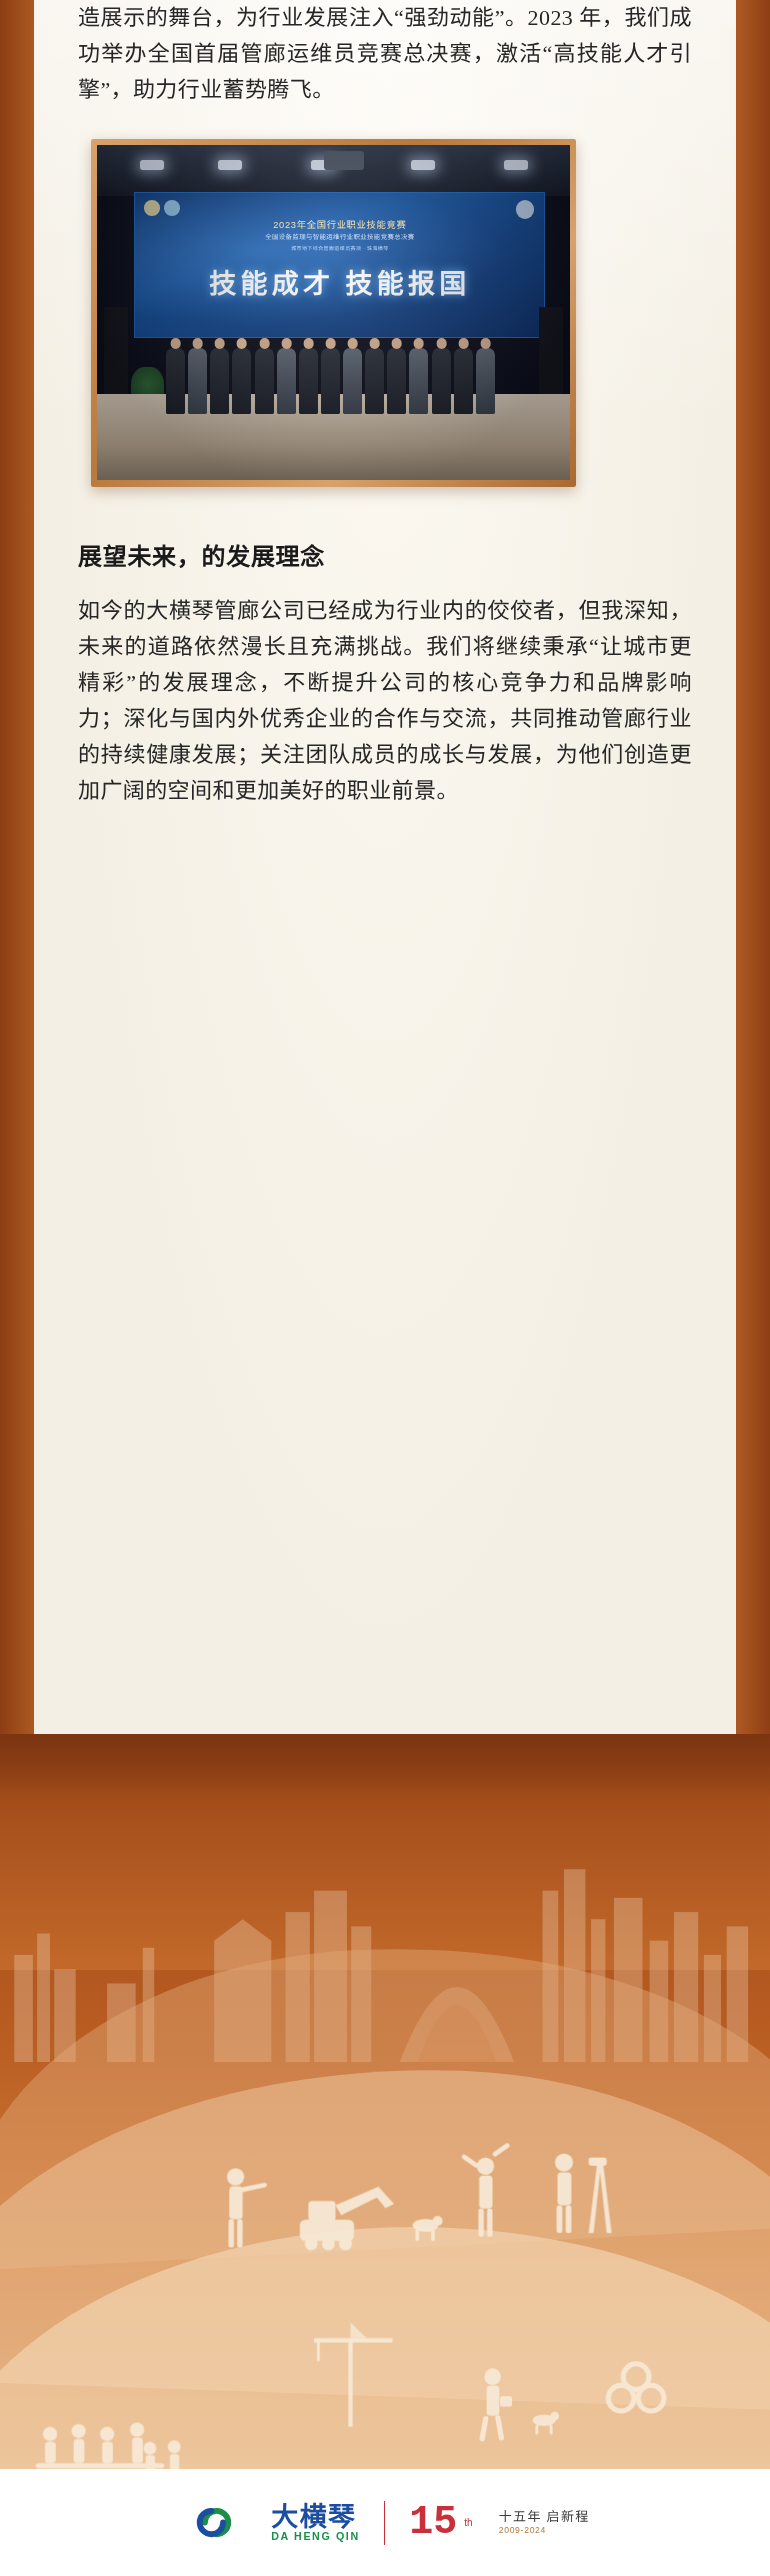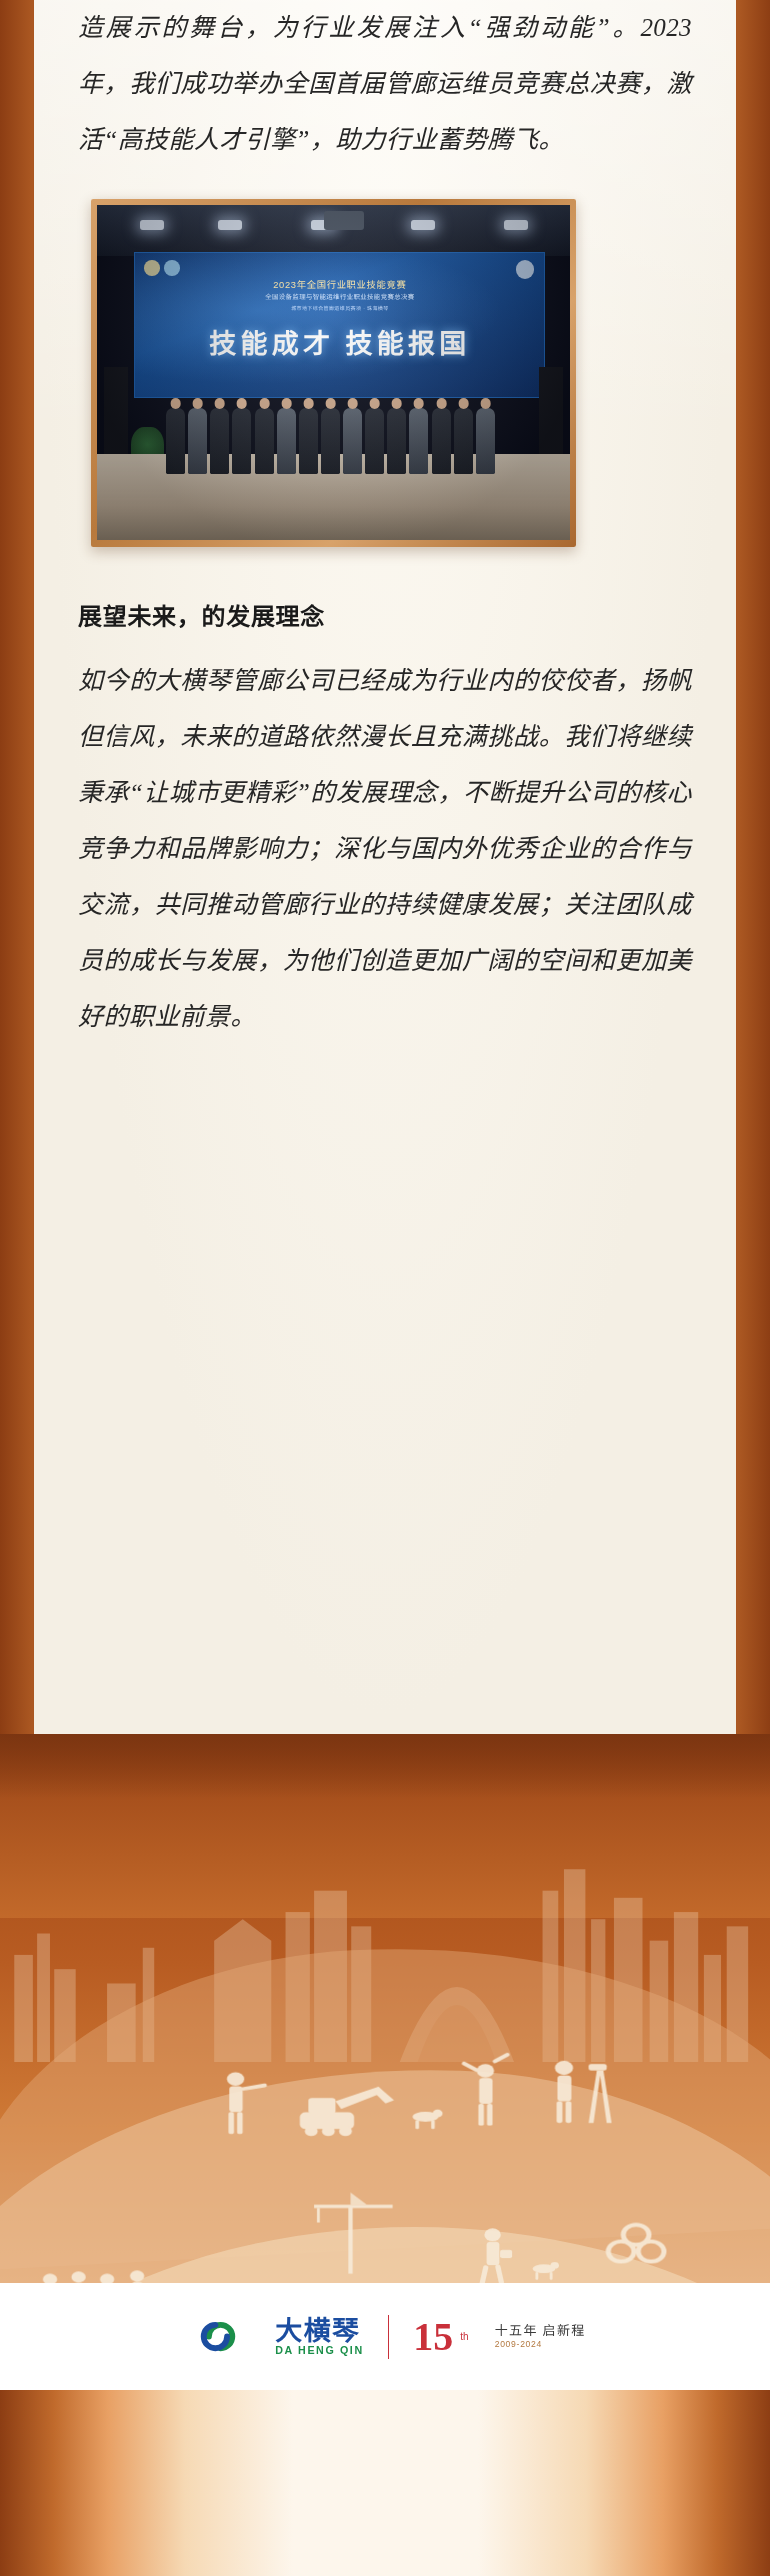--- a/index.html
+++ b/index.html
@@ -30,27 +30,26 @@
     background-image:
       linear-gradient(180deg, rgba(255,255,255,0.5), rgba(255,255,255,0.0) 25%),
       radial-gradient(ellipse at 50% 0%, #fdfaf3 0%, #f4efe4 70%);
     box-shadow: 0 0 0 0.7px rgba(0,0,0,0.02);
   }
   .paper-inner {
     padding: 0 44px;
   }
   p.body-text {
     margin: 0;
-    font-size: 25px;
-    line-height: 56px;
+    font-size: 22px;
+    line-height: 36px;
     color: #262626;
     text-align: justify;
     letter-spacing: 0.4px;
     text-indent: 0;
-    font-style: italic;
   }
   .para-gap { height: 31px; }
   
   .photo-wrap {
     margin: 31px 0 0 13px;
     width: 485px;
     padding: 6.4px;
     background: linear-gradient(135deg,#d8a26a,#b8793c 40%,#d8a26a 70%,#a9682f);
     border-radius: 2.1px;
     box-shadow: 0 4.3px 13px rgba(90,50,20,0.28);
@@ -134,21 +133,21 @@
   h2.sec-title {
     margin: 50px 0 21.4px 0;
     font-size: 24px;
     font-weight: bold;
     color: #1a1a1a;
     letter-spacing: 0.7px;
   }
   
   .band {
     position: absolute;
-    left: 0; top: 1734px; width: 771px; height: 656px;
+    left: 0; top: 1734px; width: 771px; height: 842px;
     background: linear-gradient(180deg,#8f3d12 0%, #a8511d 10%, #c2692a 28%, #d9accc00 28.1%),
                 linear-gradient(180deg,#9c4514 0%, #b85c22 35%, #cf7a36 60%, #e0a06a 85%, #eec79c 100%);
     overflow: hidden;
   }
   .band-top-fade {
     position:absolute; left:0; top:0; width:100%; height:64px;
     background: linear-gradient(180deg, rgba(120,52,17,0.85), rgba(120,52,17,0));
   }
   .skyline {
     position:absolute; left:0; top:71px; width:100%; height:257px; opacity:0.30;
@@ -177,21 +176,21 @@
     background:#ffffff;
     display:flex; align-items:center; justify-content:center; gap:24px;
   }
   .logo-mark { width:66px; height:39px; }
   .logo-text { line-height:1.05; }
   .logo-cn { font-size:27px; font-weight:bold; color:#1b4da0; letter-spacing:1.4px; }
   .logo-en { font-size:10.7px; font-weight:bold; color:#1b8f4a; letter-spacing:1.6px; font-family:"Liberation Sans", sans-serif; }
   .divider { width:1.4px; height:44px; background:#c9303a; }
   .anniv { display:flex; align-items:center; gap:7.1px; }
   .anniv-num {
-    font-size:40px; font-weight:bold; color:#c9303a; font-family:Liberation Serif, serif; line-height:1;
+    font-size:40px; font-weight:bold; color:#c9303a; font-family:Liberation Mono, monospace; line-height:1;
   }
   .anniv-th { font-size:10px; color:#c9303a; vertical-align:super; font-family:Liberation Sans, sans-serif;}
   .anniv-right { line-height:1.25;margin-left:19px; }
   .anniv-cn { font-size:13px; color:#3b3b3b; letter-spacing:1.4px; }
   .anniv-yr { font-size:8.6px; color:#b3783f; letter-spacing:0.7px; font-family:"Liberation Sans", sans-serif;}
 </style>
 </head>
 <body>
 
 <div class="page">
@@ -243,21 +242,21 @@
             <div class="pp" style="left:266px"></div>
             <div class="pp" style="left:288px"></div>
             <div class="pp light" style="left:310px"></div>
           </div>
           <div class="ph-glow"></div>
         </div>
       </div>
 
       <h2 class="sec-title">展望未来，的发展理念</h2>
 
-      <p class="body-text">如今的大横琴管廊公司已经成为行业内的佼佼者，扬帆但信风，未来的道路依然漫长且充满挑战。我们将继续秉承“让城市更精彩”的发展理念，不断提升公司的核心竞争力和品牌影响力；深化与国内外优秀企业的合作与交流，共同推动管廊行业的持续健康发展；关注团队成员的成长与发展，为他们创造更加广阔的空间和更加美好的职业前景。</p>
+      <p class="body-text">如今的大横琴管廊公司已经成为行业内的佼佼者，但我深知，未来的道路依然漫长且充满挑战。我们将继续秉承“让城市更精彩”的发展理念，不断提升公司的核心竞争力和品牌影响力；深化与国内外优秀企业的合作与交流，共同推动管廊行业的持续健康发展；关注团队成员的成长与发展，为他们创造更加广阔的空间和更加美好的职业前景。</p>
       <div class="para-gap"></div>
 
     </div>
   </div>
 
   <div class="band">
     <div class="band-top-fade"></div>
 
     <svg class="skyline" viewBox="0 0 1080 360" preserveAspectRatio="none">
       <g fill="#f6e0c6">

